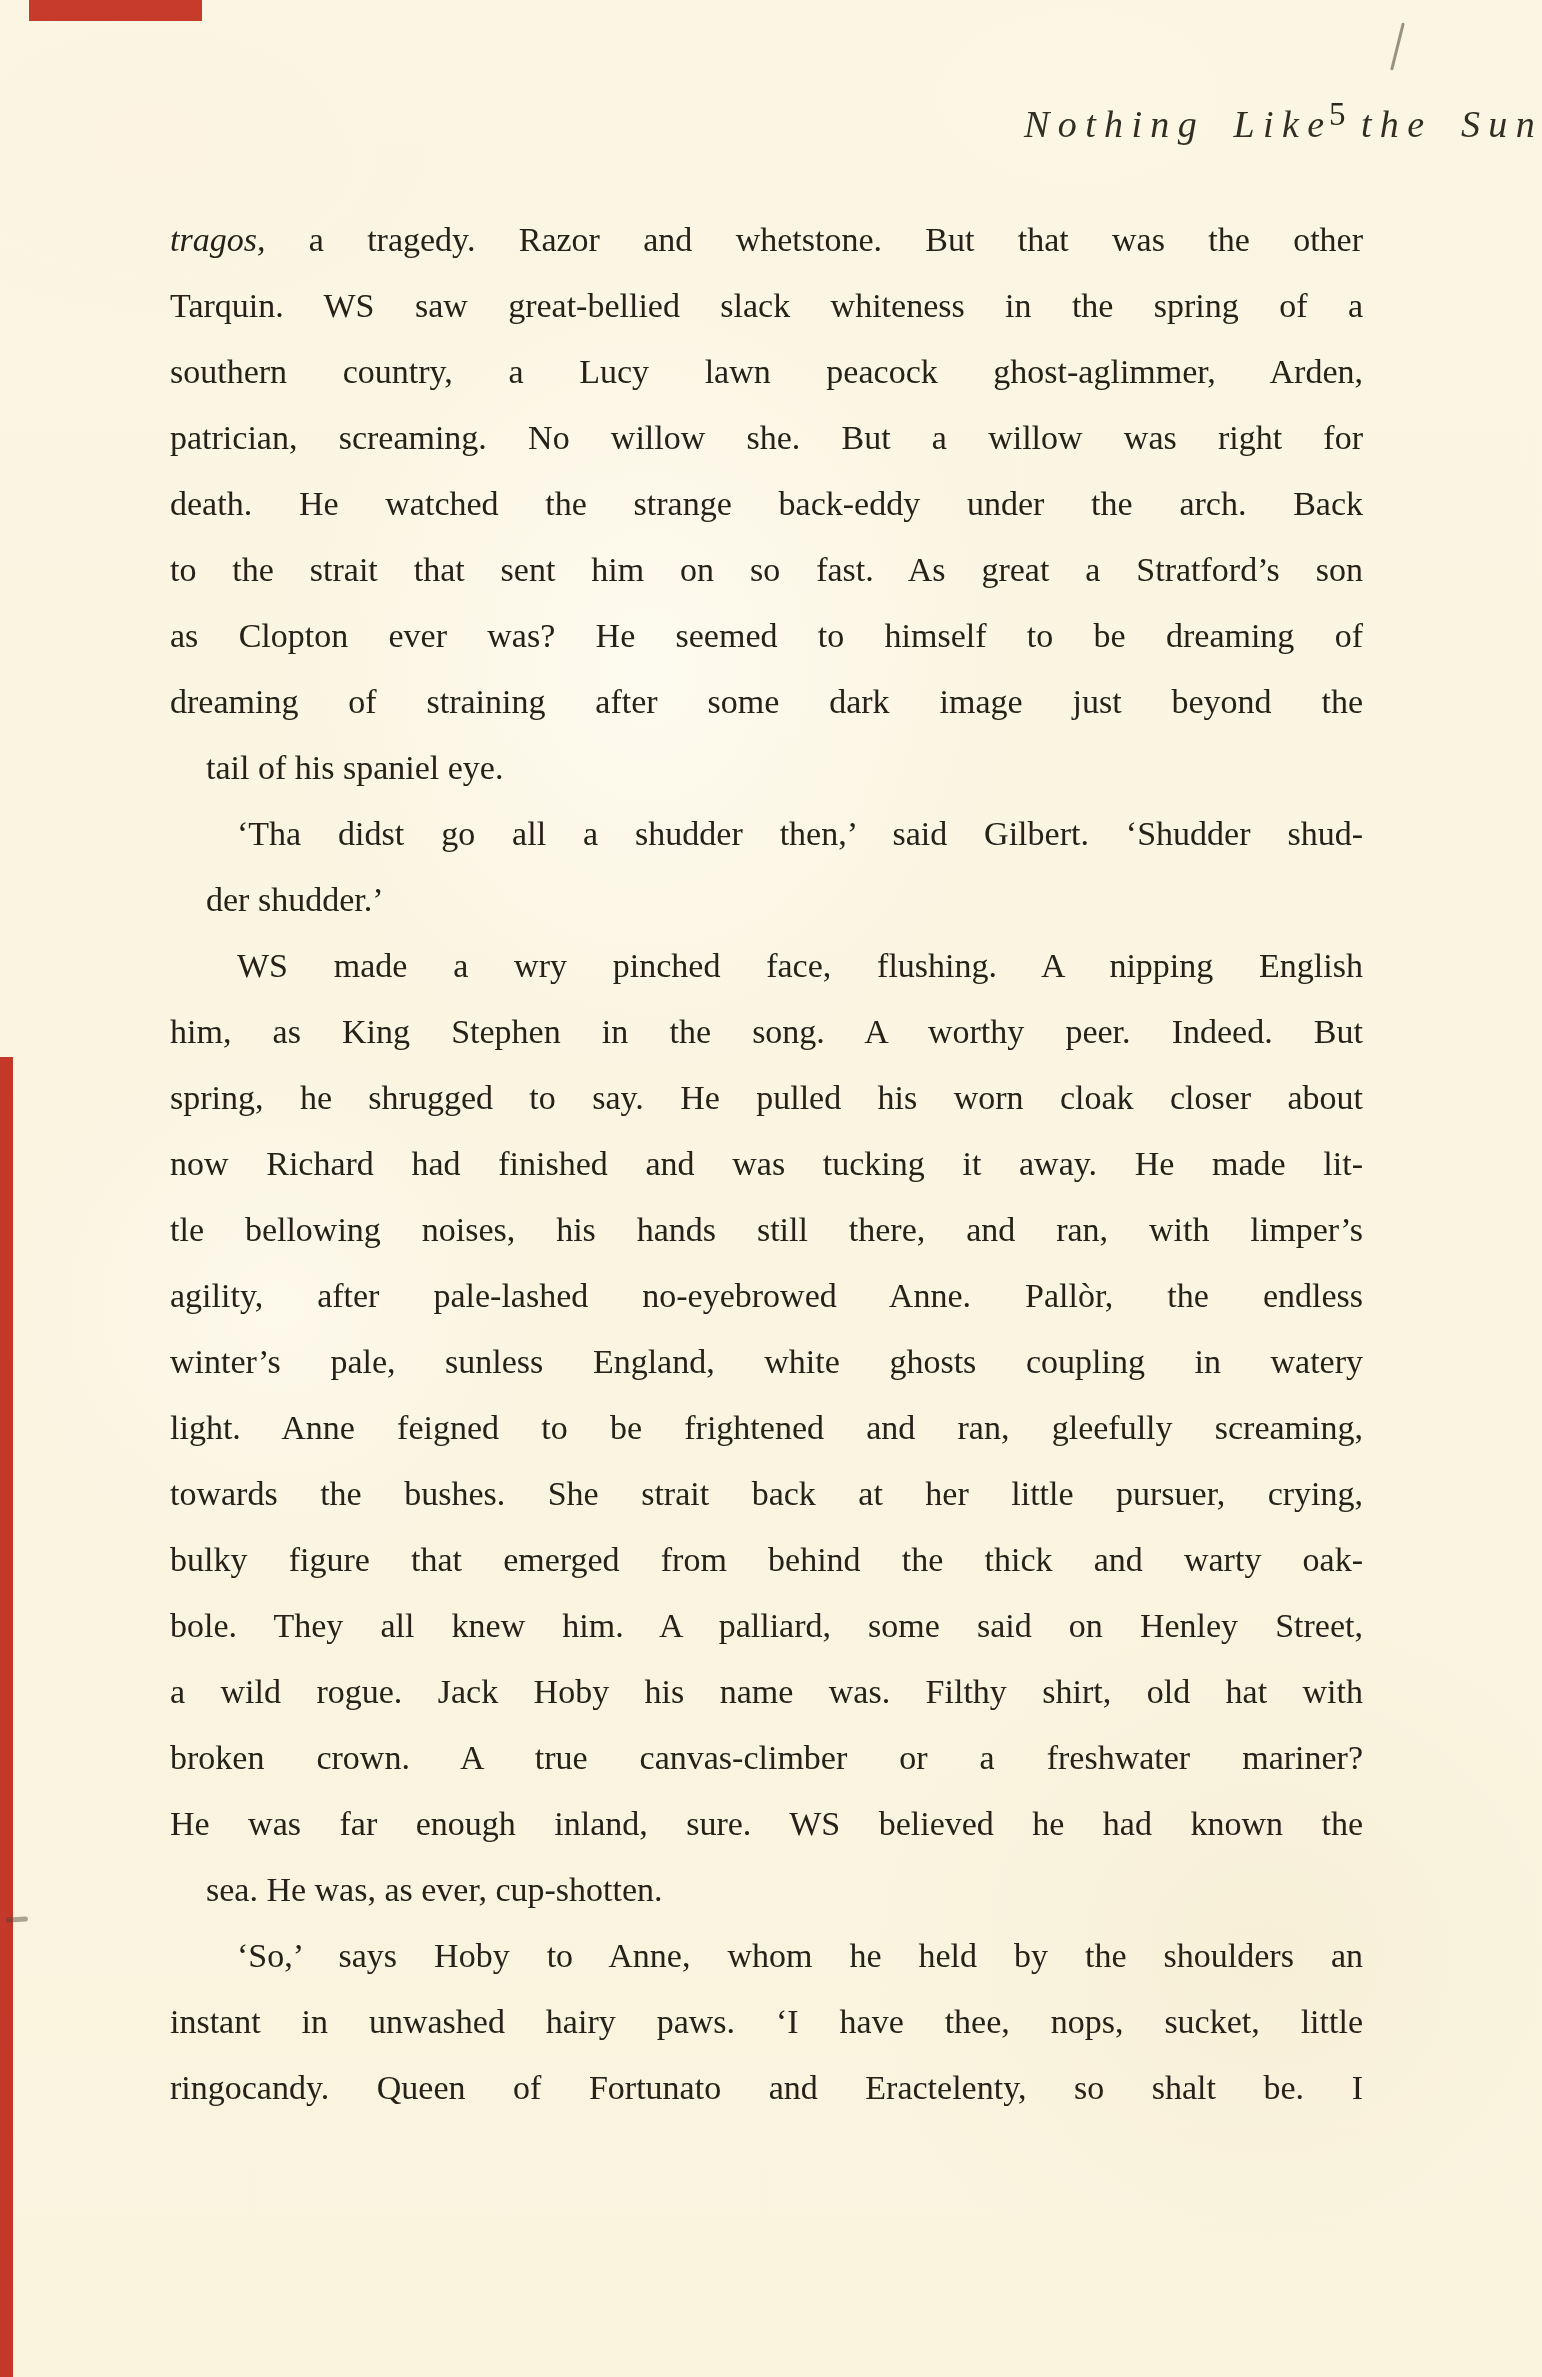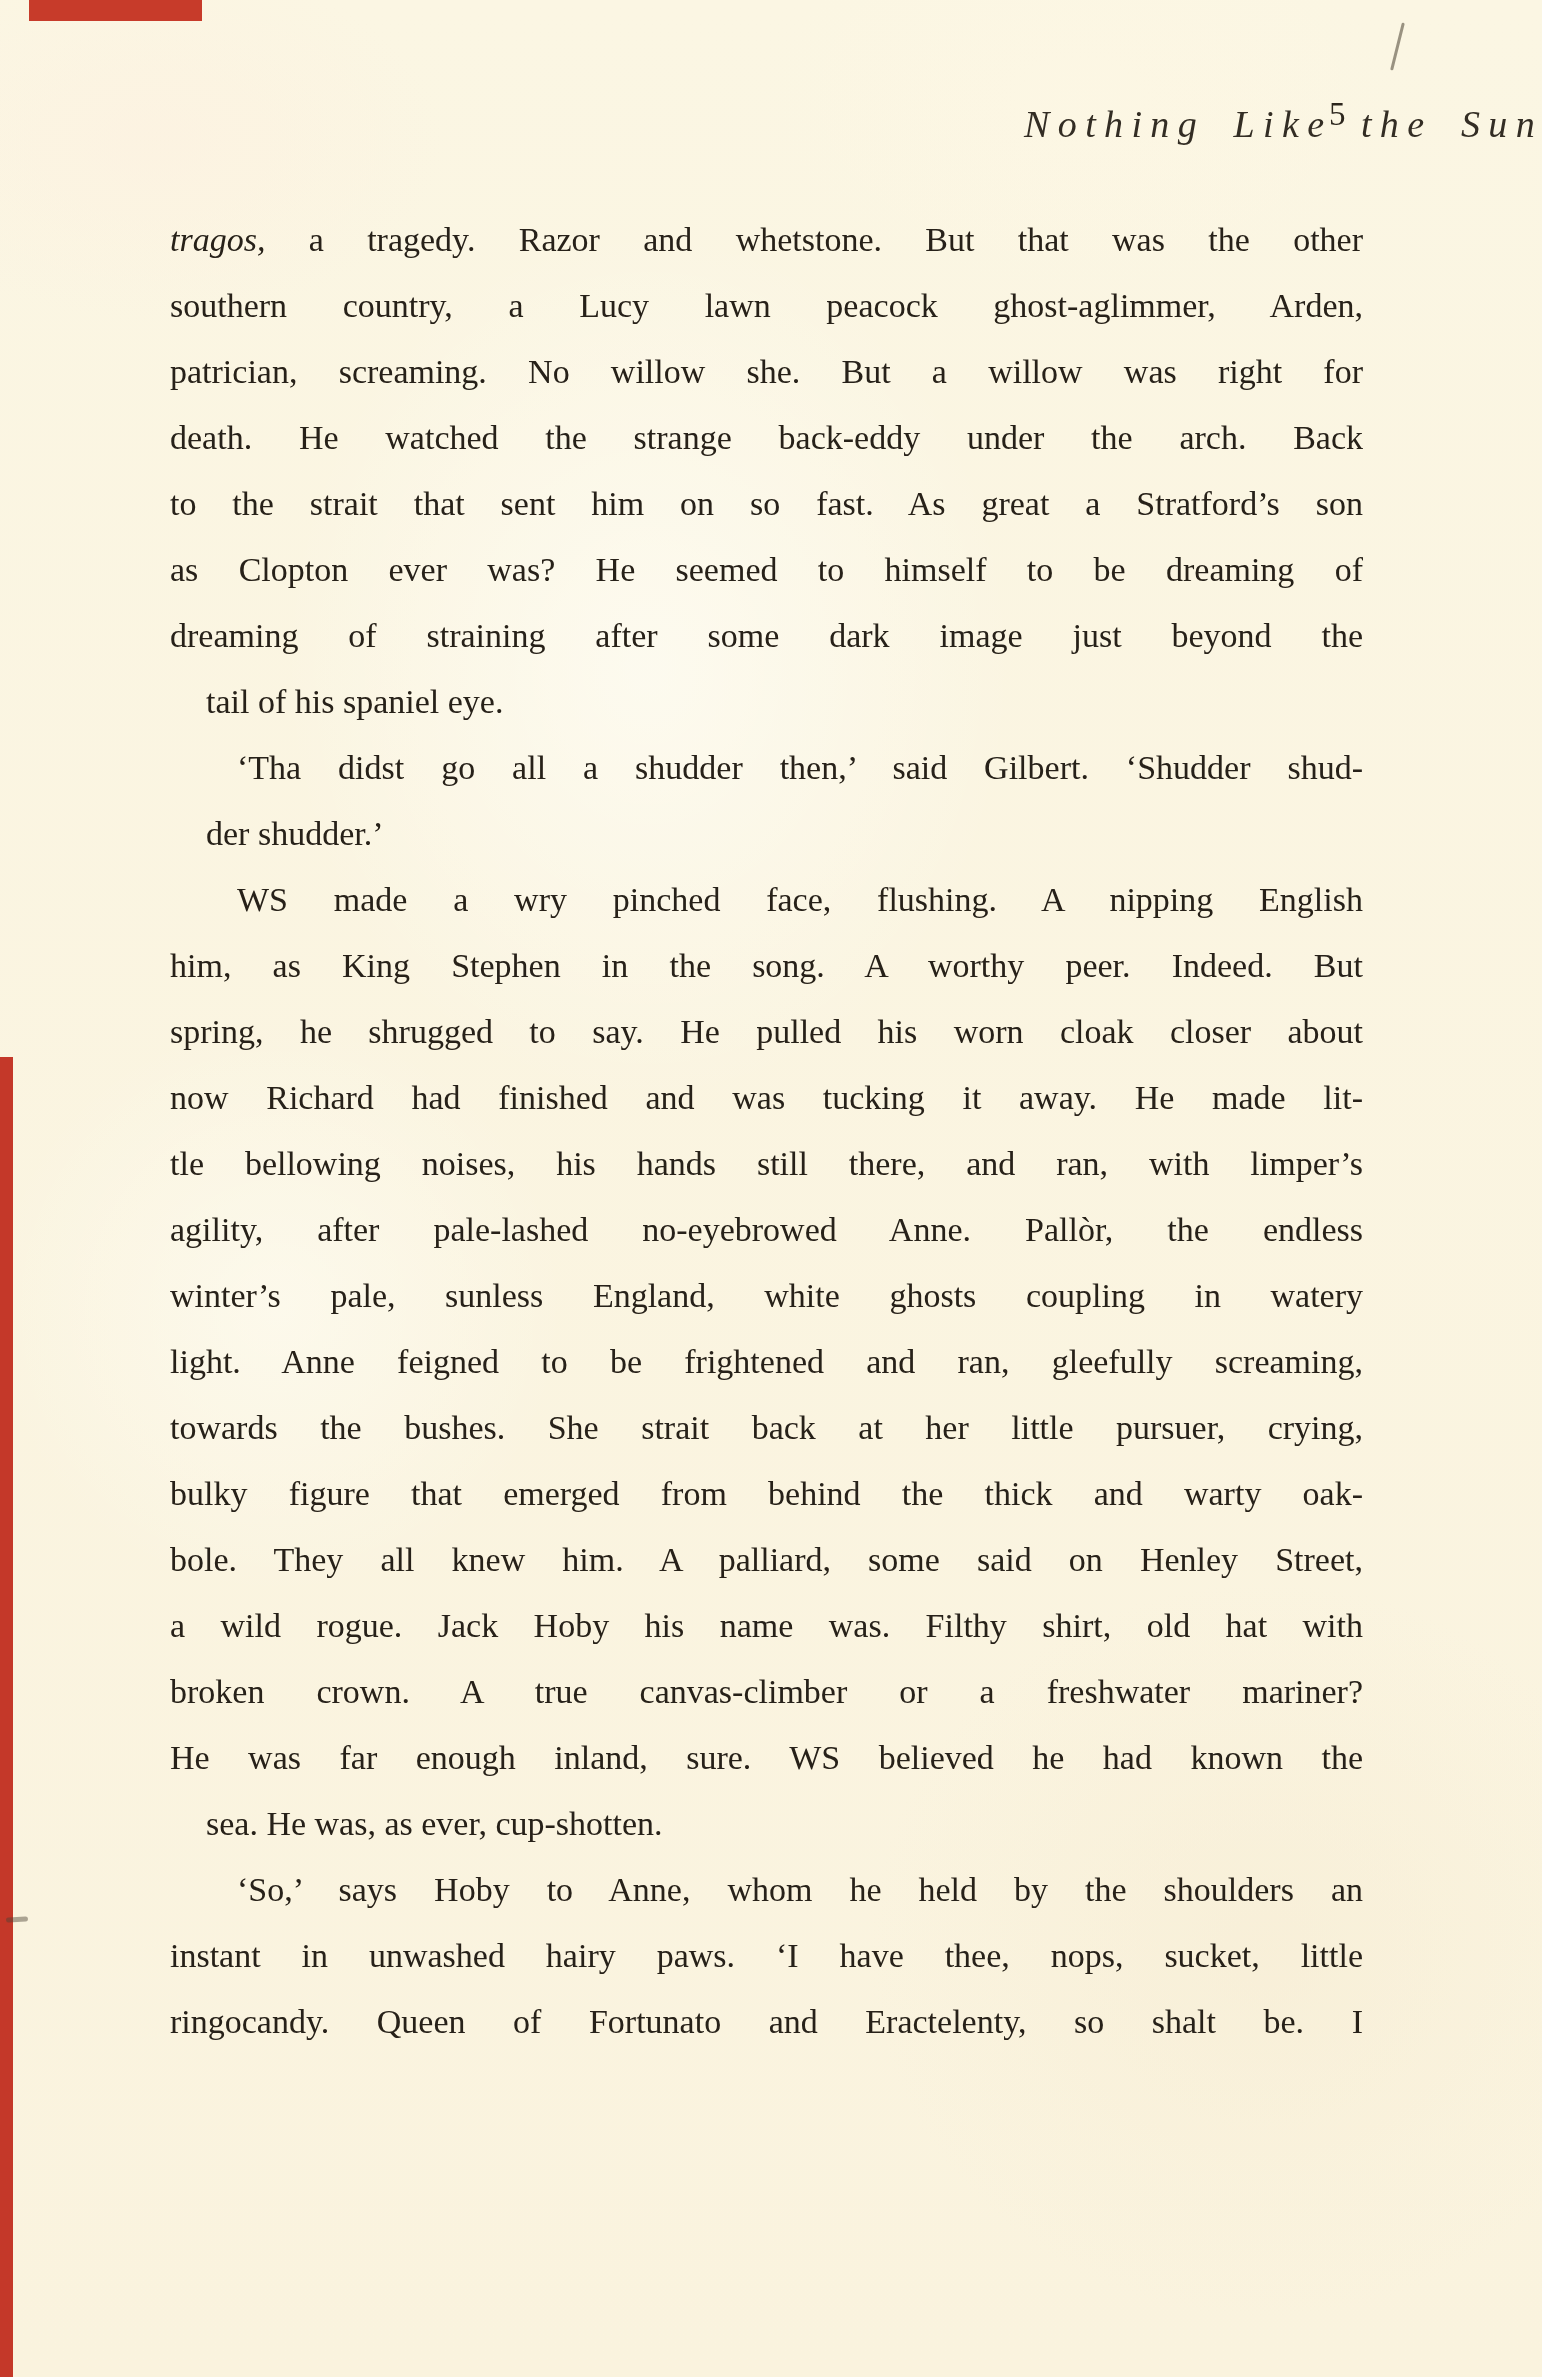--- a/index.html
+++ b/index.html
@@ -73,20 +73,21 @@
   <div class="pen-mark"></div>
   <div class="smudge-mark"></div>
 
   <div class="running-head">
     <div class="head-title">Nothing Like the Sun</div>
     <div class="page-number">5</div>
   </div>
 
   <div class="text-block" id="text-block">
       <div class="line"><em>tragos,</em> a tragedy. Razor and whetstone. But that was the other</div>
+      <div class="line">Tarquin. WS saw great-bellied slack whiteness in the spring of a</div>
       <div class="line">southern country, a Lucy lawn peacock ghost-aglimmer, Arden,</div>
       <div class="line">patrician, screaming. No willow she. But a willow was right for</div>
       <div class="line">death. He watched the strange back-eddy under the arch. Back</div>
       <div class="line">to the strait that sent him on so fast. As great a Stratford’s son</div>
       <div class="line">as Clopton ever was? He seemed to himself to be dreaming of</div>
       <div class="line">dreaming of straining after some dark image just beyond the</div>
       <div class="line para-end">tail of his spaniel eye.</div>
       <div class="line indent">‘Tha didst go all a shudder then,’ said Gilbert. ‘Shudder shud-</div>
       <div class="line para-end">der shudder.’</div>
       <div class="line indent">WS made a wry pinched face, flushing. A nipping English</div>

